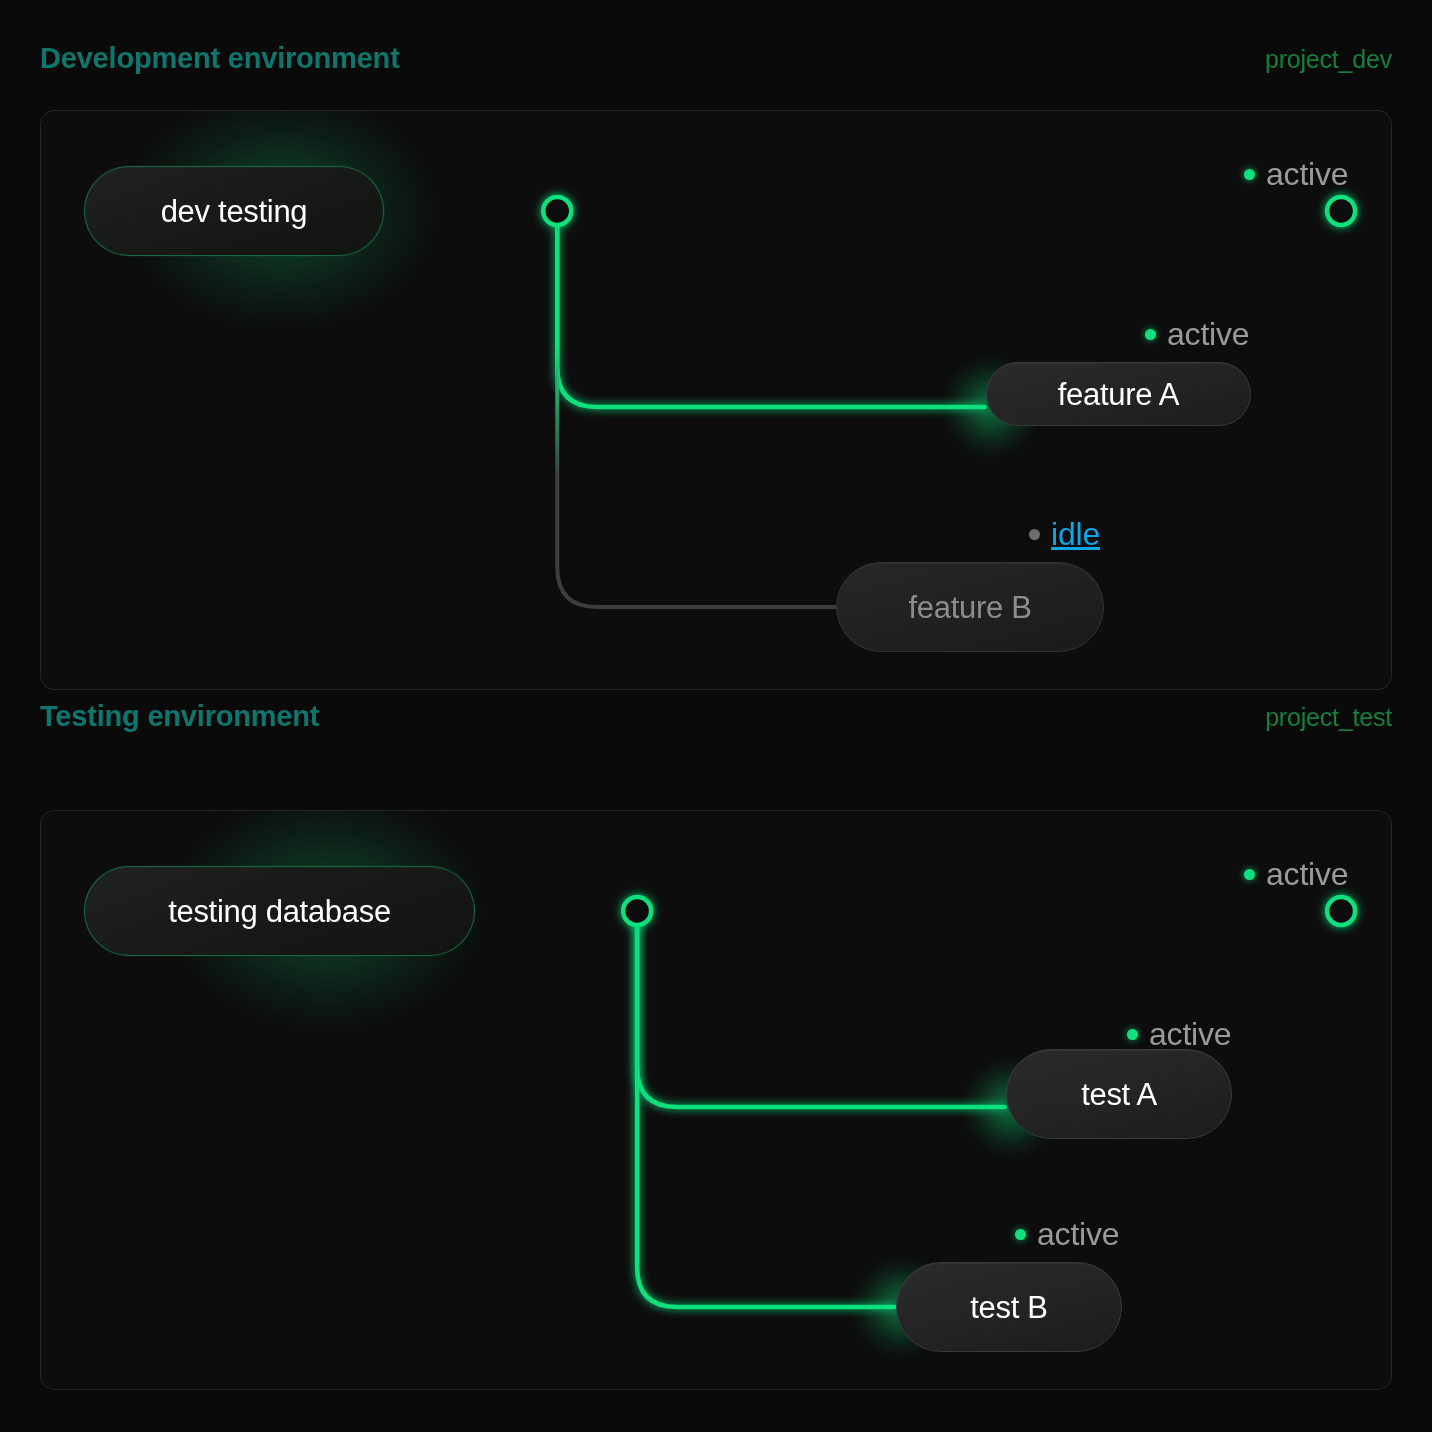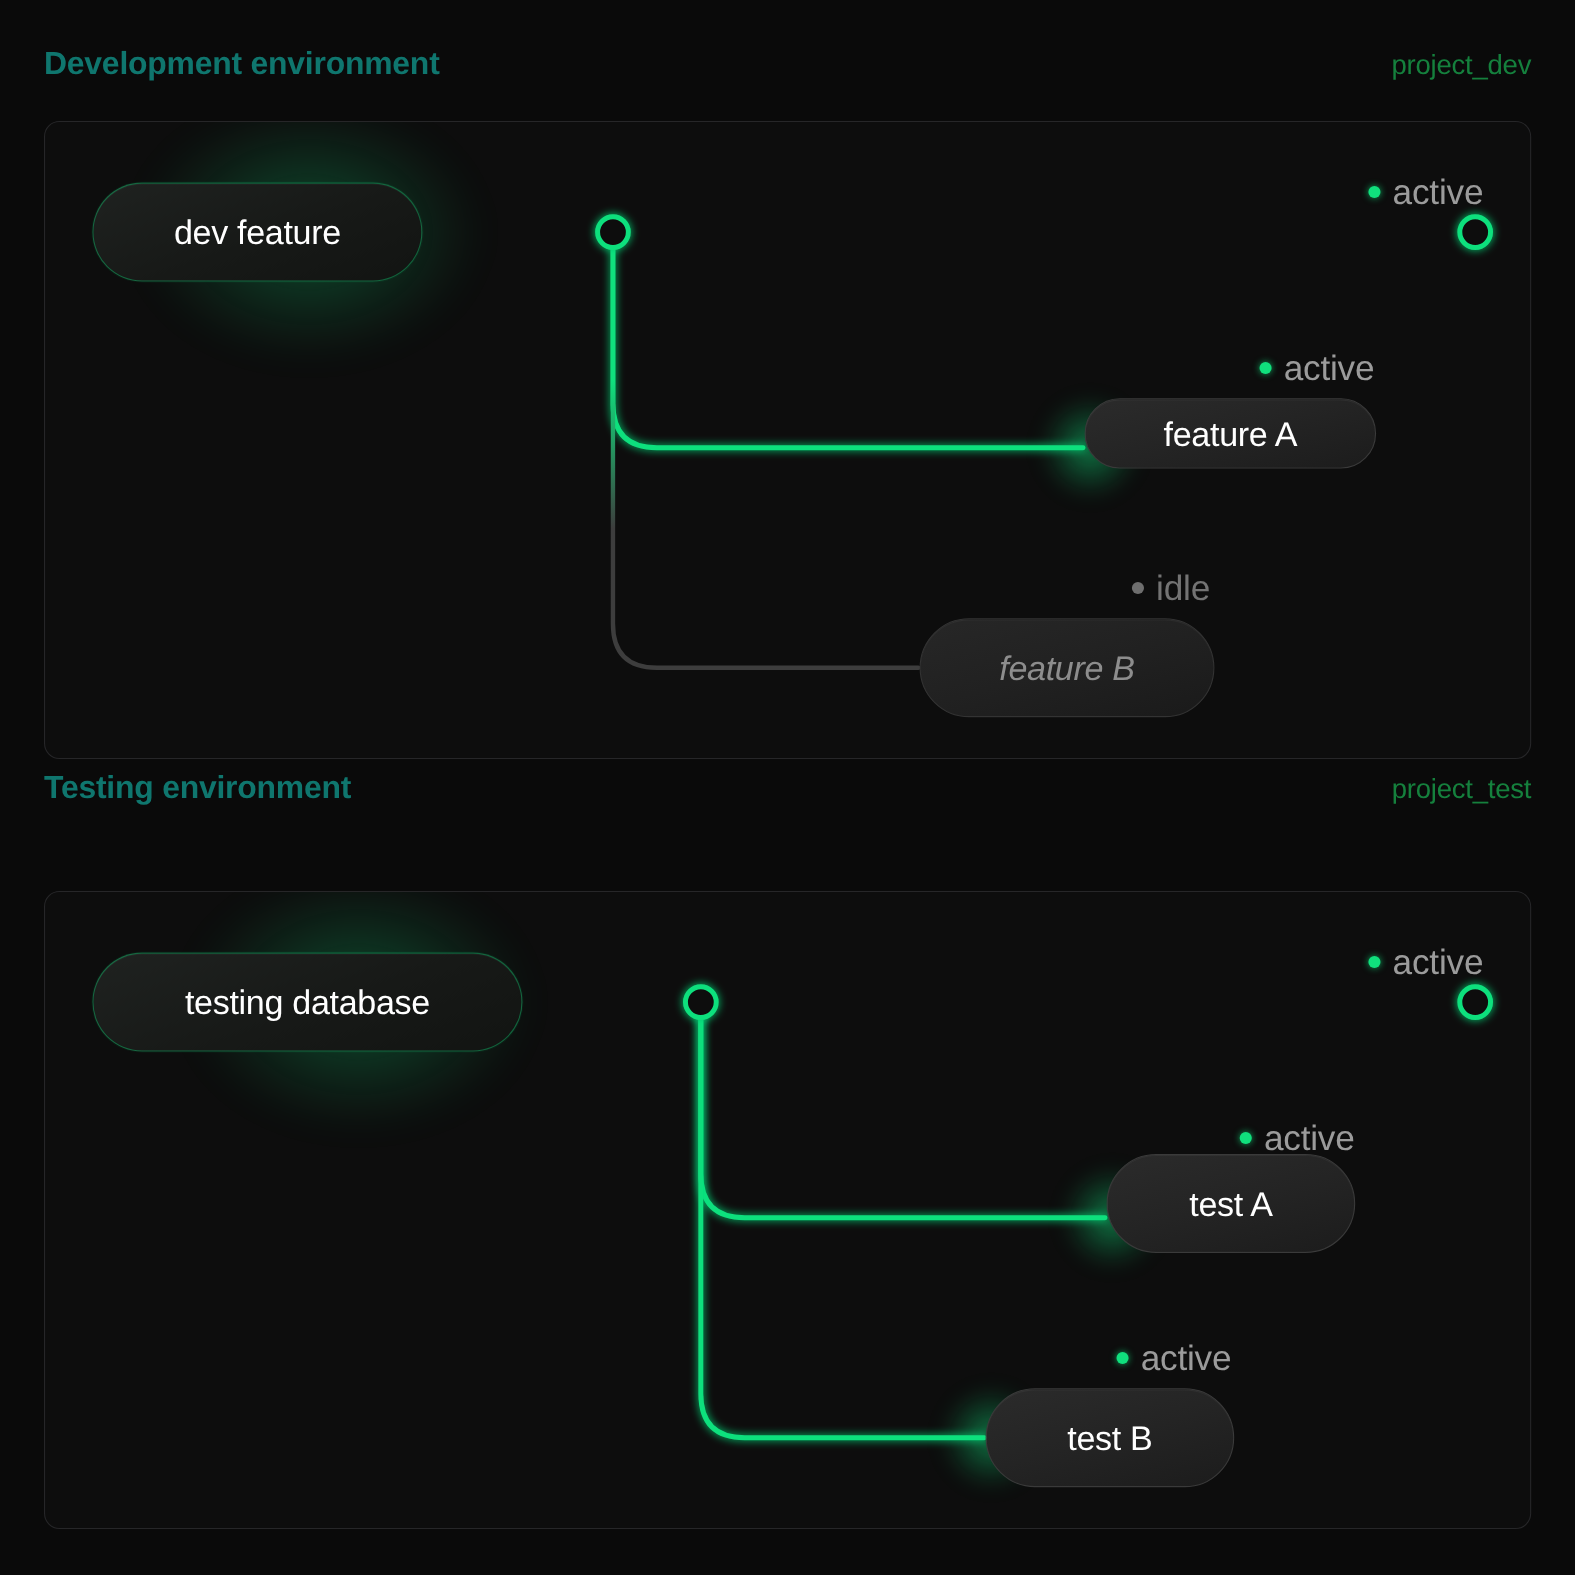--- a/index.html
+++ b/index.html
@@ -121,21 +121,21 @@
     border: 1px solid #3a3a3a;
     box-shadow: inset 0 1px 0 rgba(255,255,255,0.045);
   }
   .node.svc .node-label { color: #ffffff; }
 
   
   .node.svc.idle {
     background: linear-gradient(165deg, #272727 0%, #212121 50%, #1a1a1a 100%);
     border: 1px solid #333333;
   }
-  .node.svc.idle .node-label { color: #8d8d8d; font-style: italic; }
+  .node.svc.idle .node-label { color: #8d8d8d; }
 
   
   .status {
     position: absolute;
     display: flex;
     align-items: center;
     gap: 11px;
     white-space: nowrap;
   }
   .status-dot {
@@ -150,21 +150,21 @@
   }
   .status-dot.idle {
     background: #6e6e6e;
   }
   .status-label {
     font-size: 32px;
     font-weight: 400;
     letter-spacing: -0.2px;
   }
   .status-label.active { color: #9b9b9b; }
-  .status-label.idle { color: #737373; }
+  .status-label.idle { color: #0ea5e9; text-decoration: underline; }
 </style>
 </head>
 <body>
 
 <div class="page">
 
   <div class="section-head" style="top:42px;">
     <span class="section-title">Development environment</span>
     <span class="section-project">project_dev</span>
   </div>
@@ -197,21 +197,21 @@
         <path d="M 517 100 L 517 256 Q 517 296 557 296 L 945 296" fill="none" stroke="#10e07d" stroke-width="4.5" stroke-linecap="round" filter="url(#lineGlowDev)"></path>
 
         <path d="M 517 100 L 517 456 Q 517 496 557 496 L 795 496" fill="none" stroke="url(#fadeToIdle)" stroke-width="4" stroke-linecap="round"></path>
 
         <circle cx="517" cy="100" r="14" fill="#0d0d0d" stroke="#10e07d" stroke-width="4.5" filter="url(#lineGlowDev)"></circle>
 
         <circle cx="1302" cy="100" r="14" fill="#0d0d0d" stroke="#10e07d" stroke-width="4.5" filter="url(#lineGlowDev)"></circle>
       </svg>
 
       <div class="node db" style="left:43px; top:55px; width:300px; height:90px;">
-        <span class="node-label">dev feature</span>
+        <span class="node-label">dev testing</span>
       </div>
 
       <div class="status" style="left:1203px; top:45px;">
         <span class="status-dot active"></span>
         <span class="status-label active">active</span>
       </div>
 
       <div class="status" style="left:1104px; top:205px;">
         <span class="status-dot active"></span>
         <span class="status-label active">active</span>

